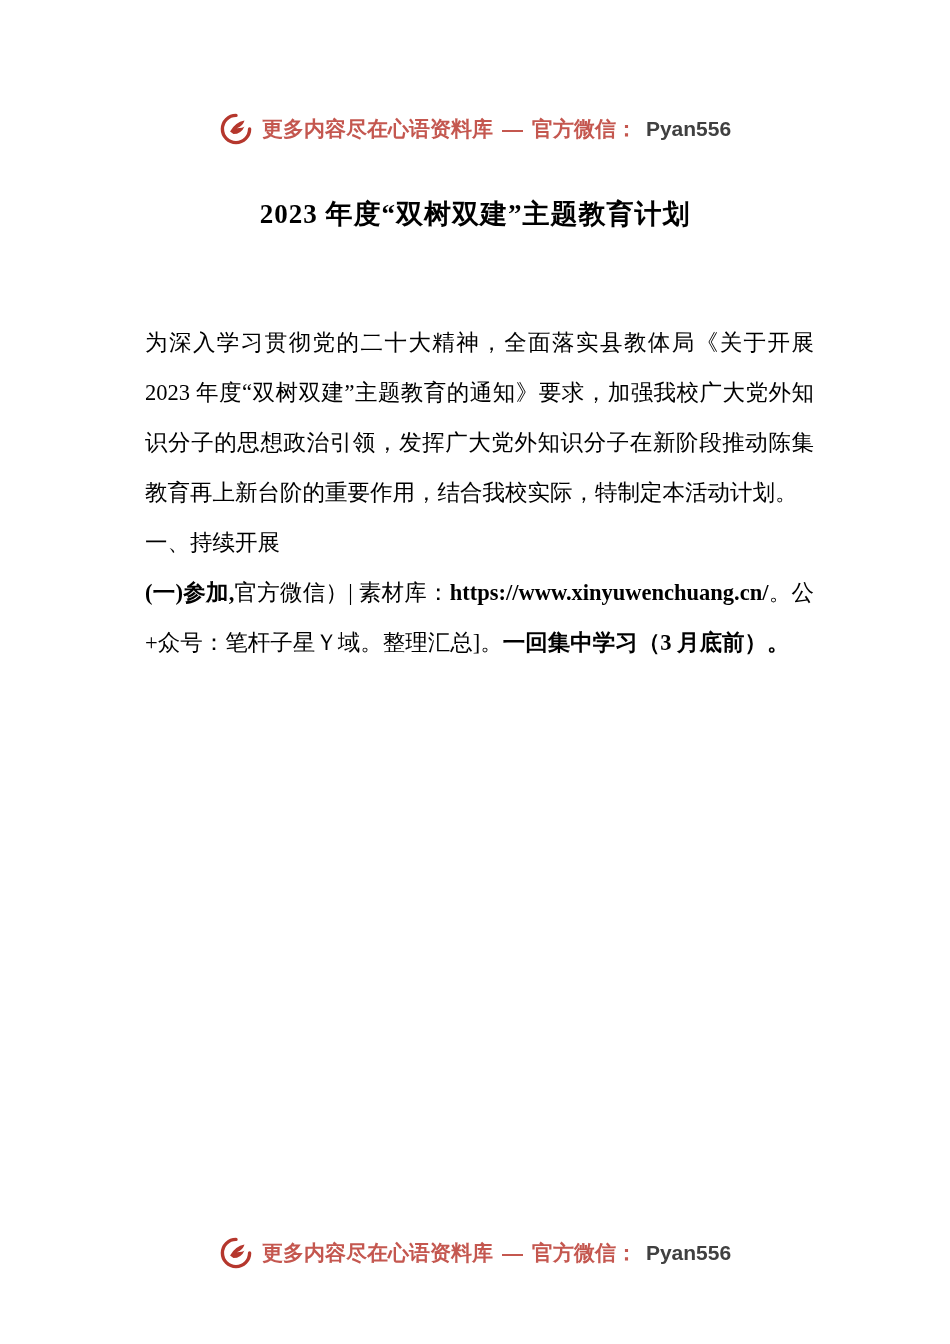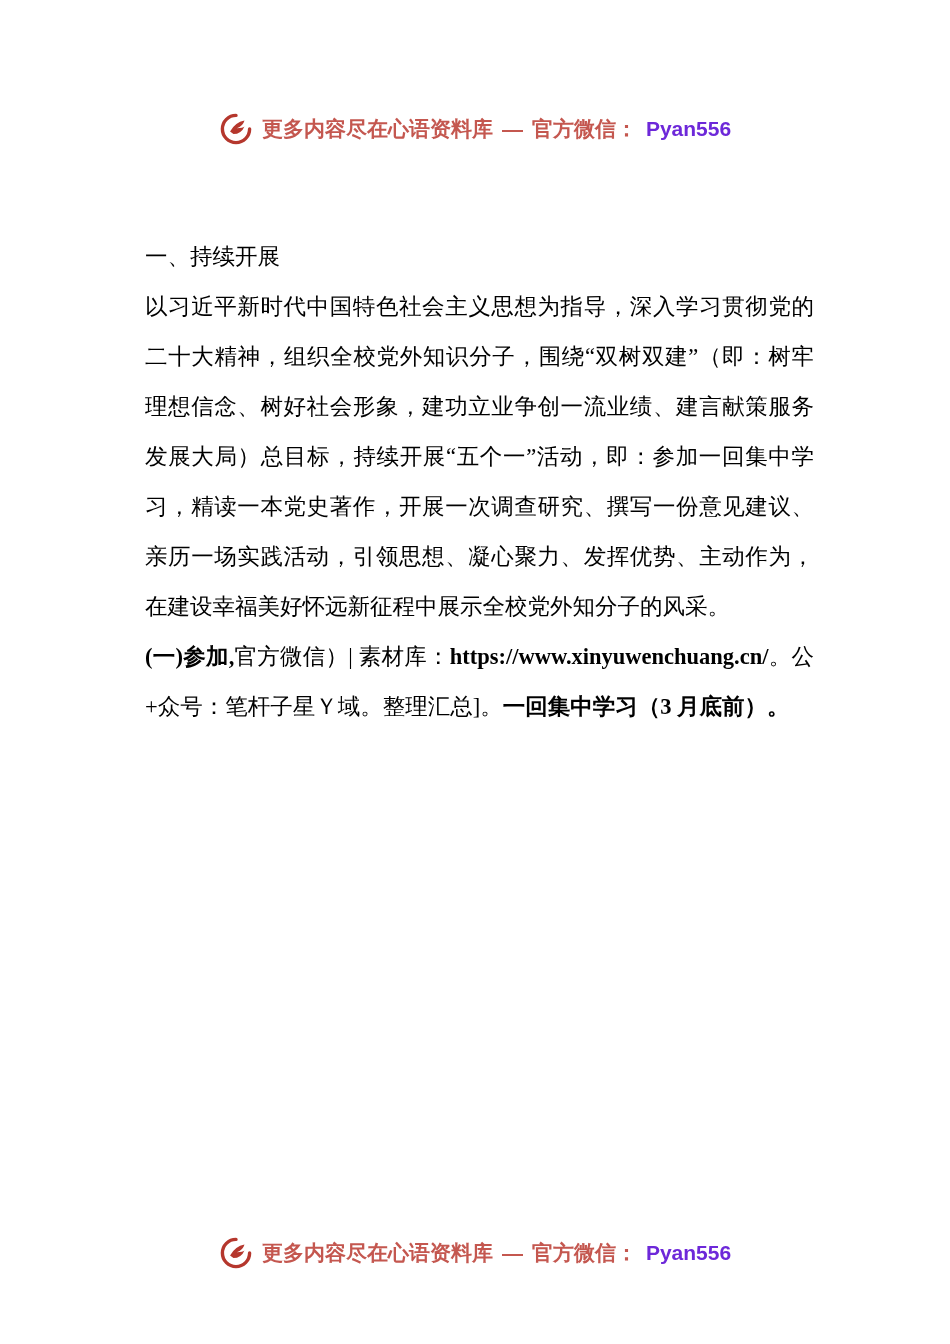--- a/index.html
+++ b/index.html
@@ -24,21 +24,21 @@
     align-items: center;
     gap: 9px;
     font-family: "Liberation Sans", "DejaVu Sans", sans-serif;
     font-size: 21px;
     font-weight: bold;
     white-space: nowrap;
   }
   .watermark .wm-main,
   .watermark .wm-sep,
   .watermark .wm-wechat { color: #c4574f; }
-  .watermark .wm-id { color: #6d28d9; }
+  .watermark .wm-id { color: #404040; }
   .logo { width: 34px; height: 34px; flex: 0 0 auto; }
   .header-watermark { padding-top: 84px; }
   .footer-watermark {
     position: absolute;
     top: 1208px;
     left: 0;
     right: 0;
   }
   .doc-title {
     margin-top: 50px;
@@ -67,24 +67,25 @@
     <svg class="logo" viewBox="0 0 40 40" aria-hidden="true">
       <path d="M20 4 A16 16 0 1 0 36 20" fill="none" stroke="#b5372d" stroke-width="4" stroke-linecap="round"></path>
       <path d="M13 23 q6 -11 17 -13 q-2 7 -9 9 q7 0 9 -2 q-4 9 -13 9 z" fill="#b5372d"></path>
     </svg>
     <span class="wm-main">更多内容尽在心语资料库</span>
       <span class="wm-sep">—</span>
       <span class="wm-wechat">官方微信：</span>
       <span class="wm-id">Pyan556</span>
   </div>
 
+  <h1 class="doc-title">2023 年度“双树双建”主题教育计划</h1>
 
   <main class="doc-body">
+      <p class="para"><span>为深入学习贯彻党的二十大精神，全面落实县教体局《关于开展 2023 年度“双树双建”主题教育的通知》要求，加强我校广大党外知识分子的思想政治引领，发挥广大党外知识分子在新阶段推动陈集教育再上新台阶的重要作用，结合我校实际，特制定本活动计划。</span></p>
       <p class="para"><span>一、持续开展</span></p>
-      <p class="para"><span>以习近平新时代中国特色社会主义思想为指导，深入学习贯彻党的二十大精神，组织全校党外知识分子，围绕“双树双建”（即：树牢理想信念、树好社会形象，建功立业争创一流业绩、建言献策服务发展大局）总目标，持续开展“五个一”活动，即：参加一回集中学习，精读一本党史著作，开展一次调查研究、撰写一份意见建议、亲历一场实践活动，引领思想、凝心聚力、发挥优势、主动作为，在建设幸福美好怀远新征程中展示全校党外知分子的风采。</span></p>
       <p class="para"><span class="bold">(一)参加,</span><span>官方微信）| 素材库：</span><span class="bold">https://www.xinyuwenchuang.cn/</span><span>。公+众号：笔杆子星Ｙ域。整理汇总]。</span><span class="bold">一回集中学习（3 月底前）。</span></p>
     </main>
 
   <div class="watermark footer-watermark">
     <svg class="logo" viewBox="0 0 40 40" aria-hidden="true">
       <path d="M20 4 A16 16 0 1 0 36 20" fill="none" stroke="#b5372d" stroke-width="4" stroke-linecap="round"></path>
       <path d="M13 23 q6 -11 17 -13 q-2 7 -9 9 q7 0 9 -2 q-4 9 -13 9 z" fill="#b5372d"></path>
     </svg>
     <span class="wm-main">更多内容尽在心语资料库</span>
       <span class="wm-sep">—</span>

